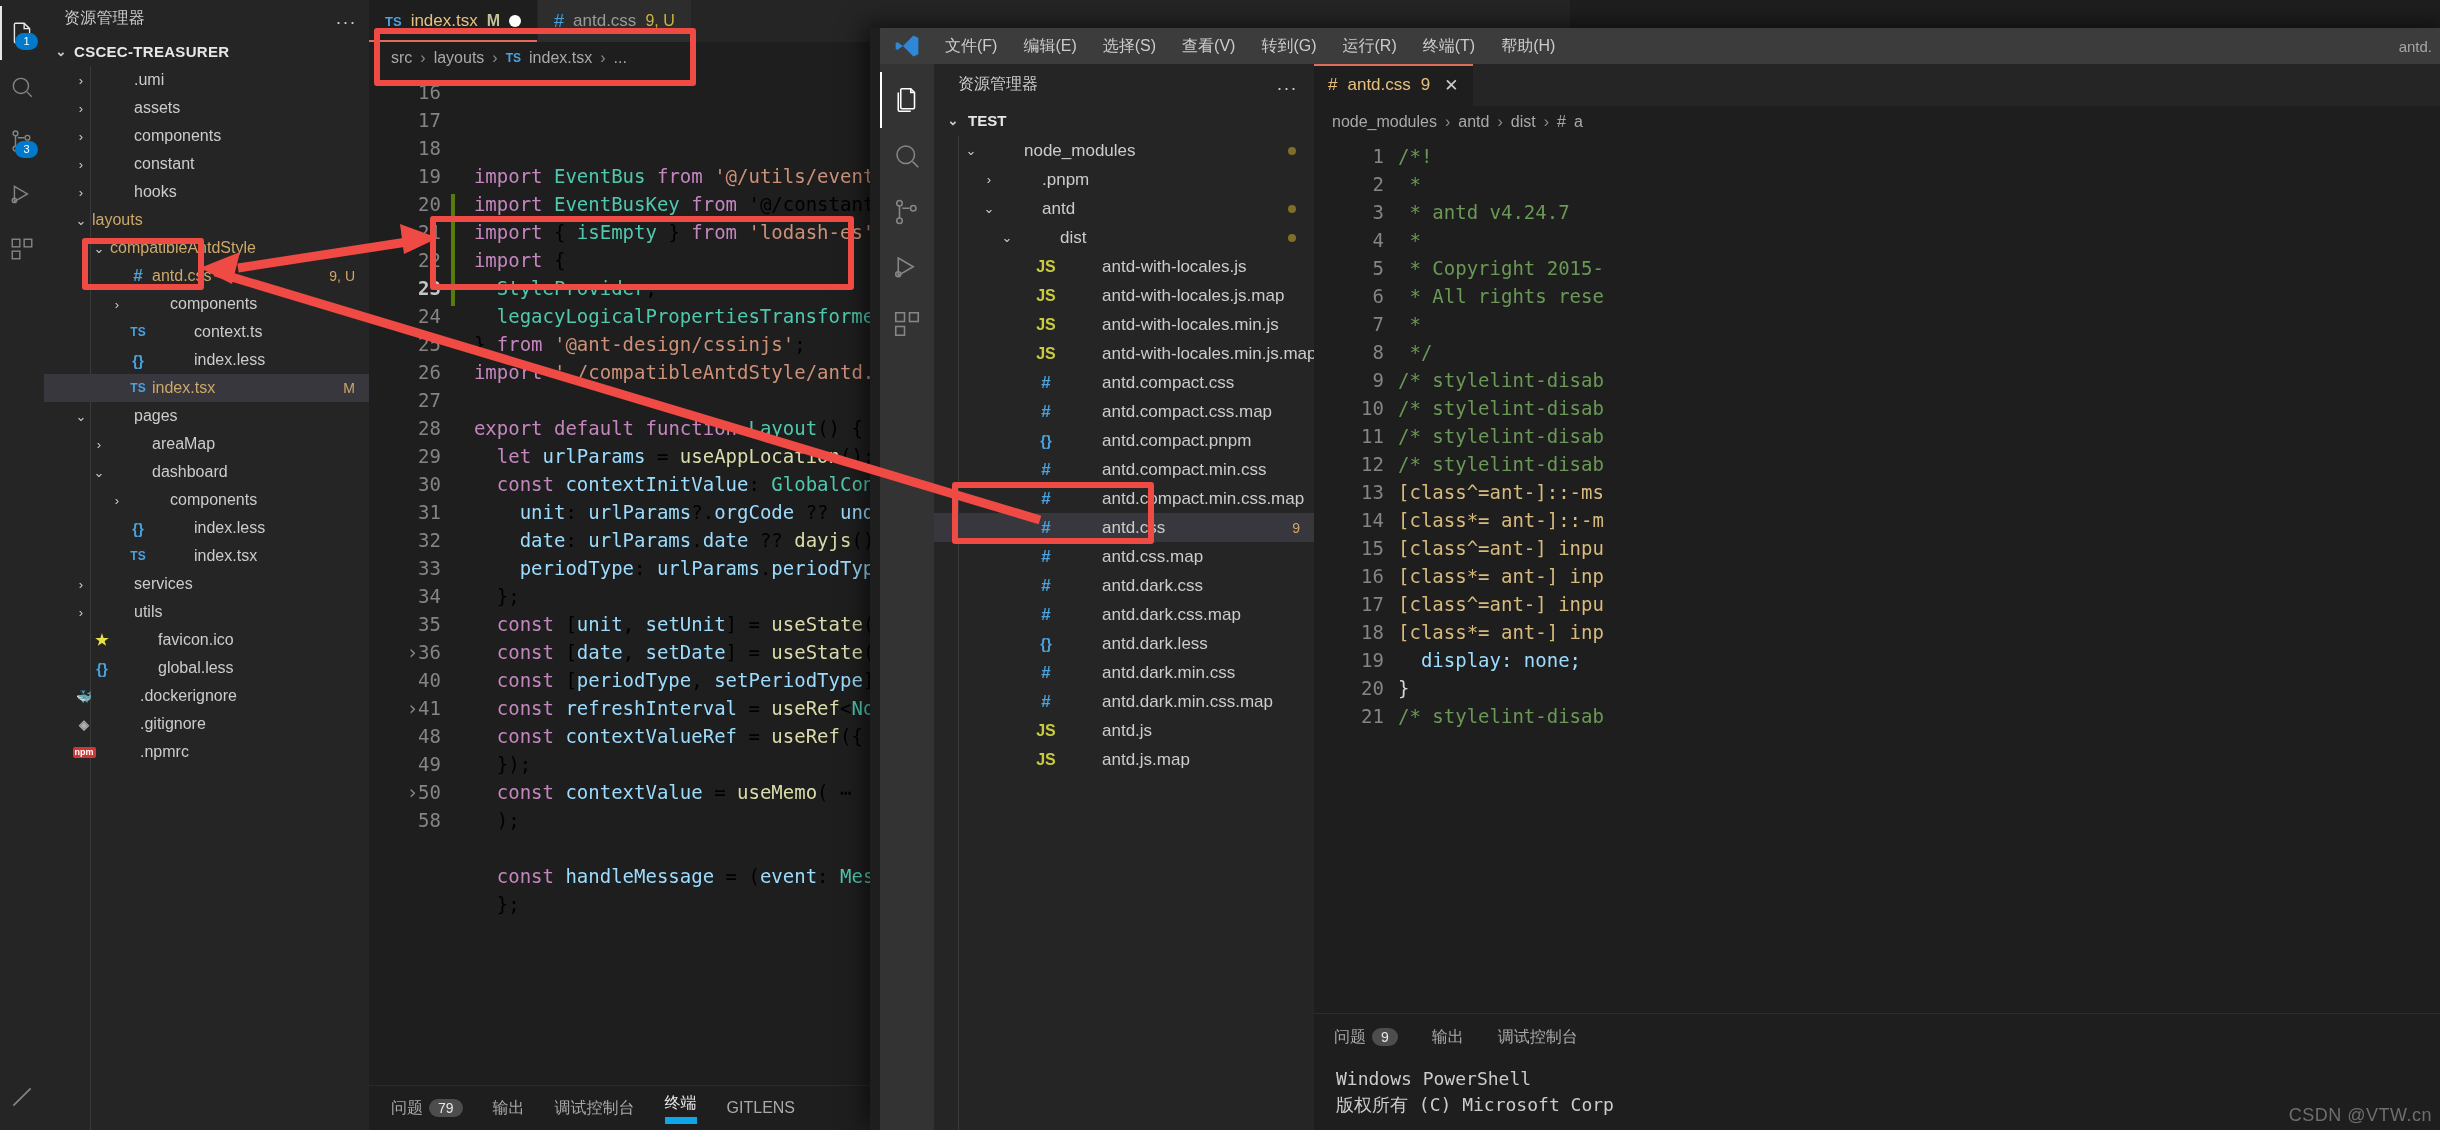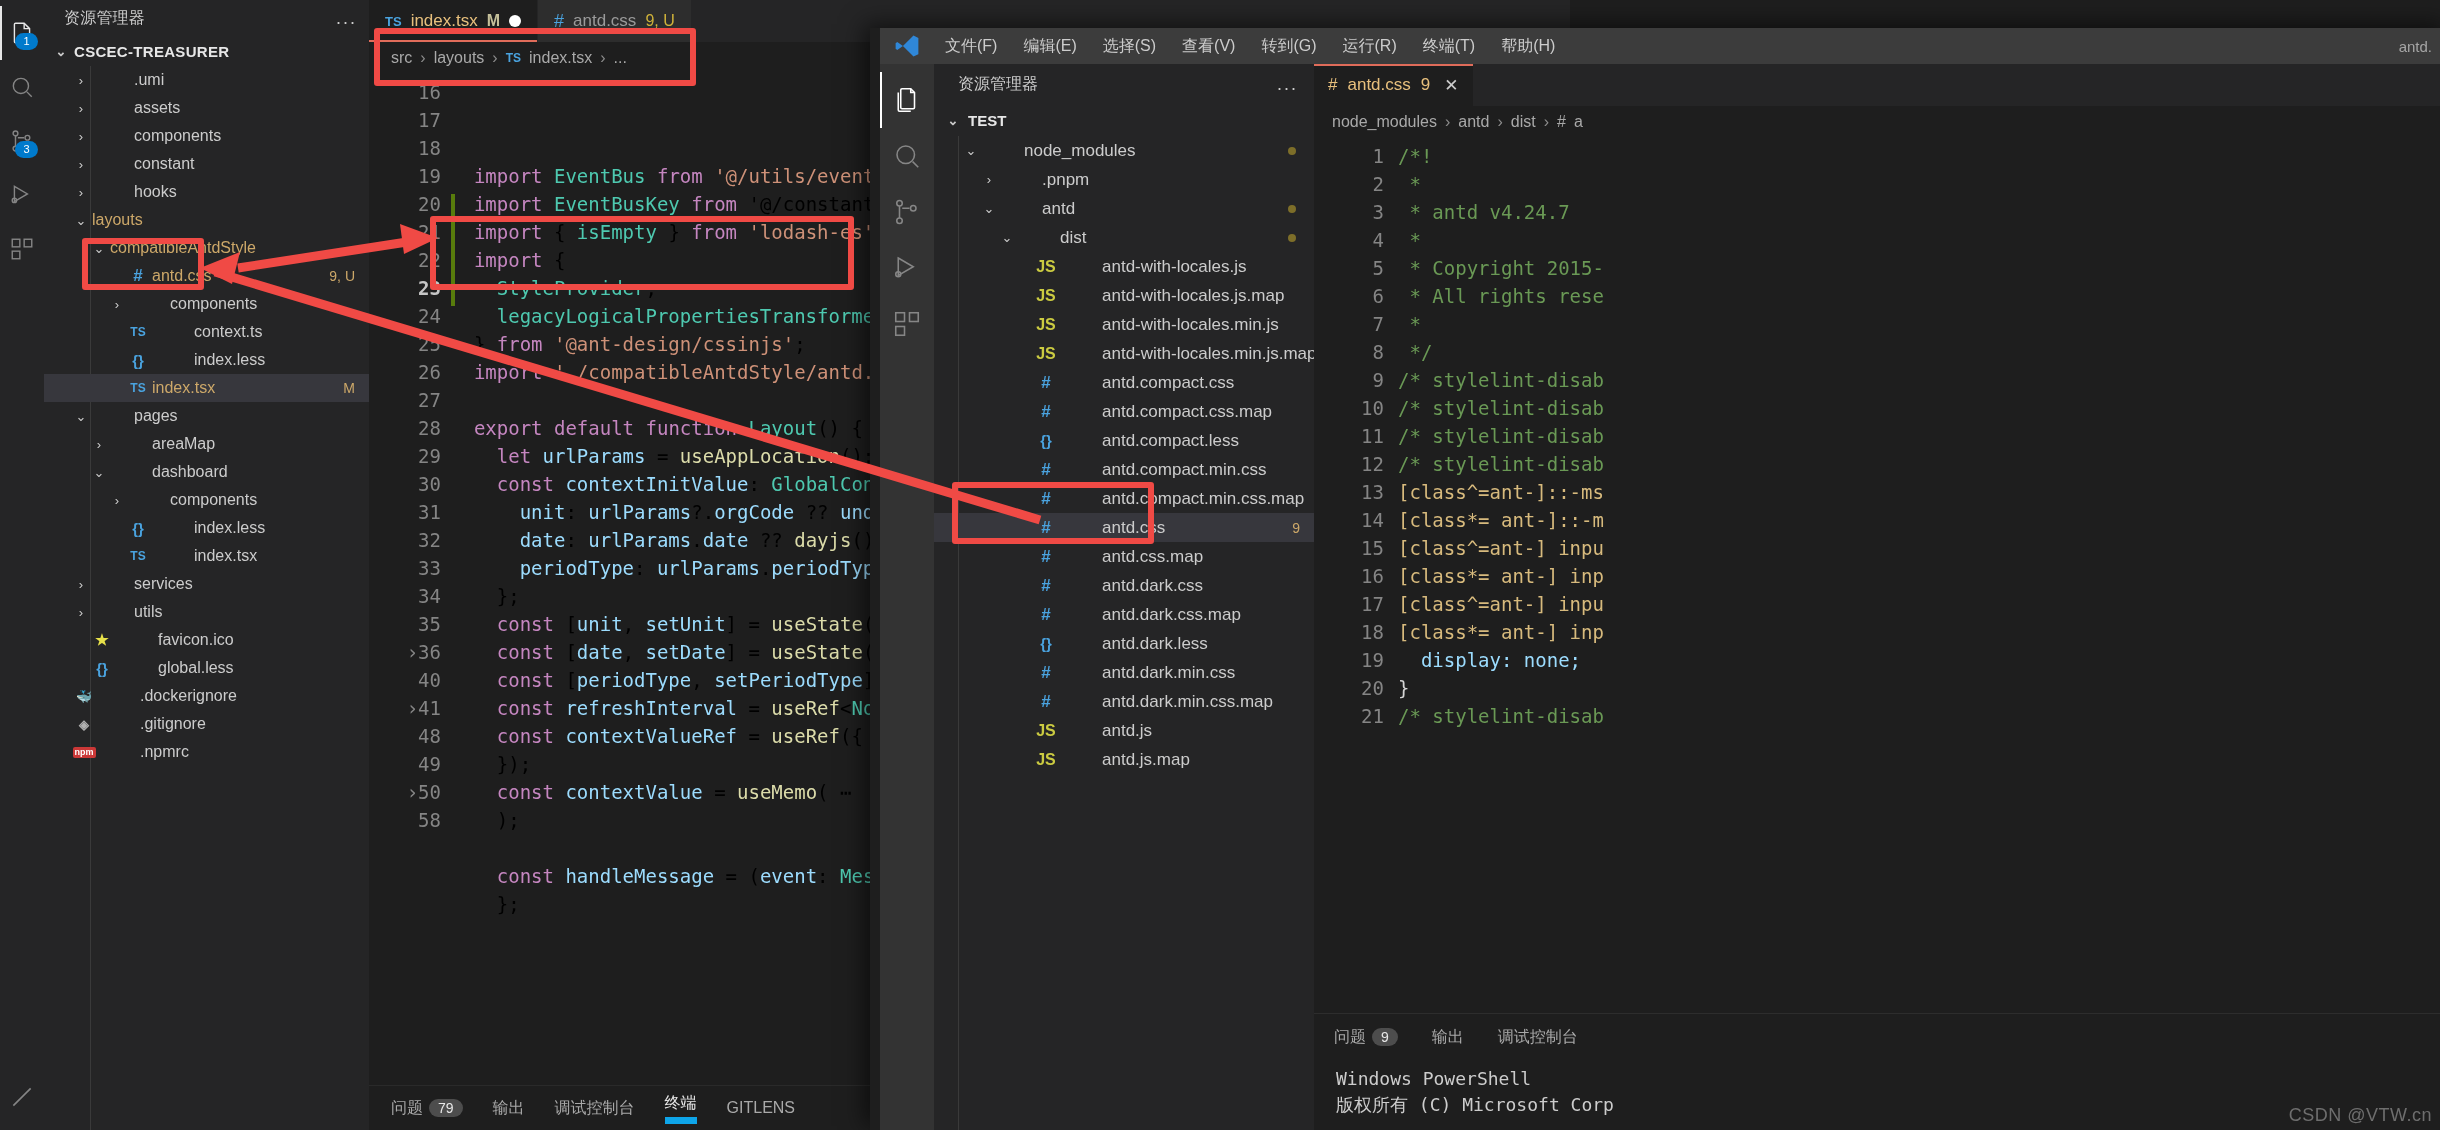--- a/index.html
+++ b/index.html
@@ -483,21 +483,21 @@
               <span class="lbl c-white">antd.compact.css</span>
             </div>
             <div class="row rowB" style="padding-left:82px">
               <span class="chev"></span>
               <span class="ficon i-hash">#</span>
               <span class="lbl c-white">antd.compact.css.map</span>
             </div>
             <div class="row rowB" style="padding-left:82px">
               <span class="chev"></span>
               <span class="ficon i-less">{}</span>
-              <span class="lbl c-white">antd.compact.less</span>
+              <span class="lbl c-white">antd.compact.pnpm</span>
             </div>
             <div class="row rowB" style="padding-left:82px">
               <span class="chev"></span>
               <span class="ficon i-hash">#</span>
               <span class="lbl c-white">antd.compact.min.css</span>
             </div>
             <div class="row rowB" style="padding-left:82px">
               <span class="chev"></span>
               <span class="ficon i-hash">#</span>
               <span class="lbl c-white">antd.compact.min.css.map</span>

